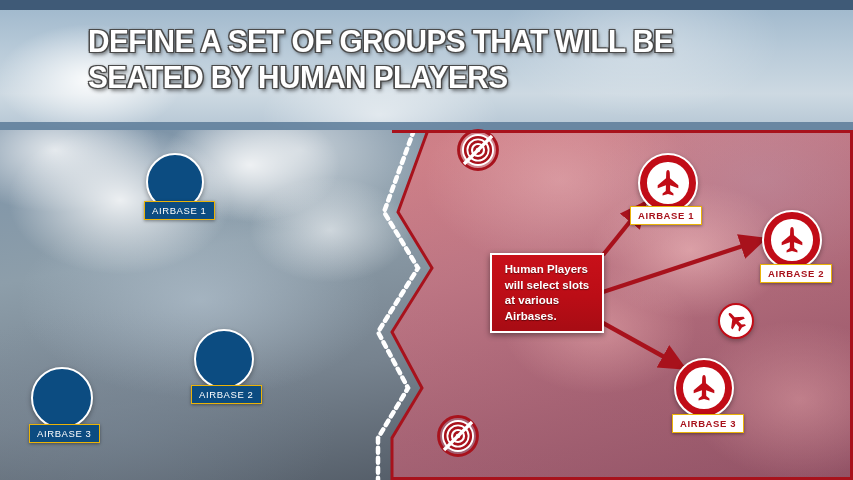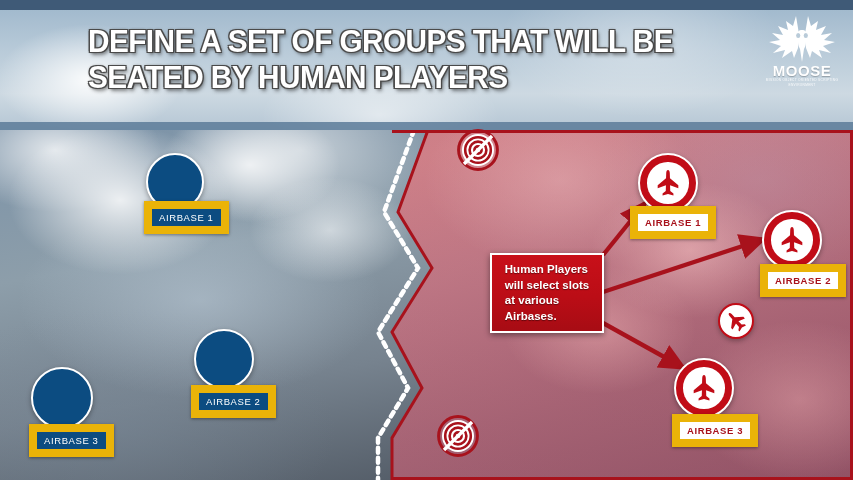--- a/index.html
+++ b/index.html
@@ -107,21 +107,21 @@
     position:absolute;border-radius:50%;background:#fff;
     border:2.5px solid #c10c17;box-sizing:border-box;
     display:flex;align-items:center;justify-content:center;
     box-shadow:0 2px 5px rgba(0,0,0,.3);
   }
   .label{
     position:absolute;box-sizing:border-box;
     font-family:"Liberation Sans",sans-serif;font-size:9.5px;
     letter-spacing:.6px;white-space:nowrap;
     padding:3px 7px 3px 7px;
-    border:8px solid #eab308;
+    border:1px solid #eab308;
     box-shadow:0 1px 3px rgba(0,0,0,.4);
     text-transform:uppercase;
   }
   .label-blue{background:#0c4c81;color:#ffffff;}
   .label-red{background:#ffffff;color:#a8121c;font-weight:bold;}
 
   
   .callout{
     position:absolute;left:490px;top:253px;width:114px;height:80px;
     background:linear-gradient(180deg,#c81019 0%, #bb0d16 55%, #a70c14 100%);
@@ -163,36 +163,20 @@
     <line x1="392" y1="348.5" x2="853" y2="348.5" stroke="#a8121c" stroke-width="3"></line>
     <line x1="392" y1="1.5" x2="853" y2="1.5" stroke="#a8121c" stroke-width="3"></line>
   </svg>
 
   <div class="header">
     <div class="header-rule-top"></div>
 
     <div class="title">DEFINE A SET OF GROUPS THAT WILL BE
 SEATED BY HUMAN PLAYERS</div>
 
-    <div class="moose">
-      <svg width="72" height="50" viewBox="0 0 72 50">
-        <g fill="#ffffff">
-
-          <path d="M30 4 L27 14 L20 9 L22 18 L12 14 L17 23 L6 21 L14 28 L3 30 L15 34 L7 41 L19 38 L16 46 L26 39 L28 46 L32 36 L33 22 Z"></path>
-
-          <path d="M42 4 L45 14 L52 9 L50 18 L60 14 L55 23 L66 21 L58 28 L69 30 L57 34 L65 41 L53 38 L56 46 L46 39 L44 46 L40 36 L39 22 Z"></path>
-
-          <path d="M36 18 C33 18 31 20 31 23 L32 30 C32 33 33 35 34 37 L36 50 L38 37 C39 35 40 33 40 30 L41 23 C41 20 39 18 36 18 Z"></path>
-          <ellipse cx="32.2" cy="23.5" rx="2.1" ry="2.6" fill="#b9cbd9"></ellipse>
-          <ellipse cx="39.8" cy="23.5" rx="2.1" ry="2.6" fill="#b9cbd9"></ellipse>
-        </g>
-      </svg>
-      <div class="moose-word">MOOSE</div>
-      <div class="moose-sub">MISSION OBJECT ORIENTED SCRIPTING ENVIRONMENT</div>
-    </div>
 
     <div class="header-rule-bot"></div>
   </div>
 
   <svg class="arrows" viewBox="0 0 853 480">
     <defs>
       <marker id="ah" markerWidth="7" markerHeight="7" refX="5.6" refY="3" orient="auto">
         <path d="M0,0 L6.4,3 L0,6 Z" fill="#a8121c"></path>
       </marker>
     </defs>

